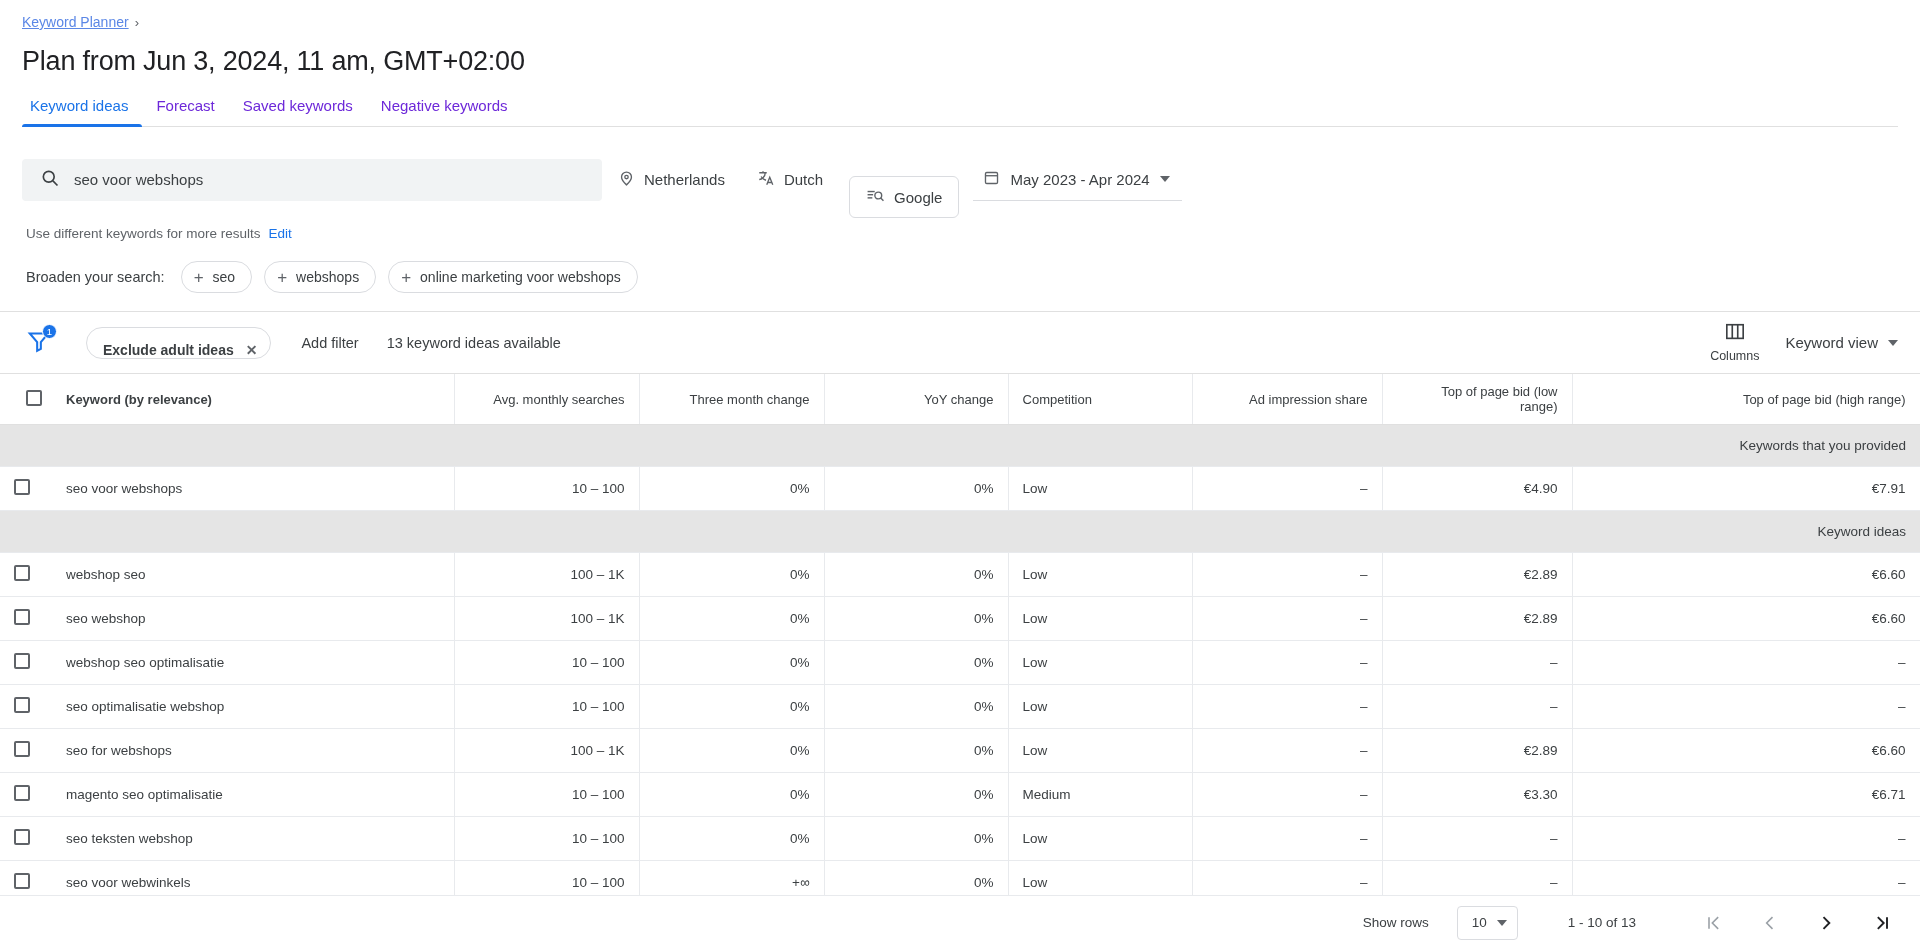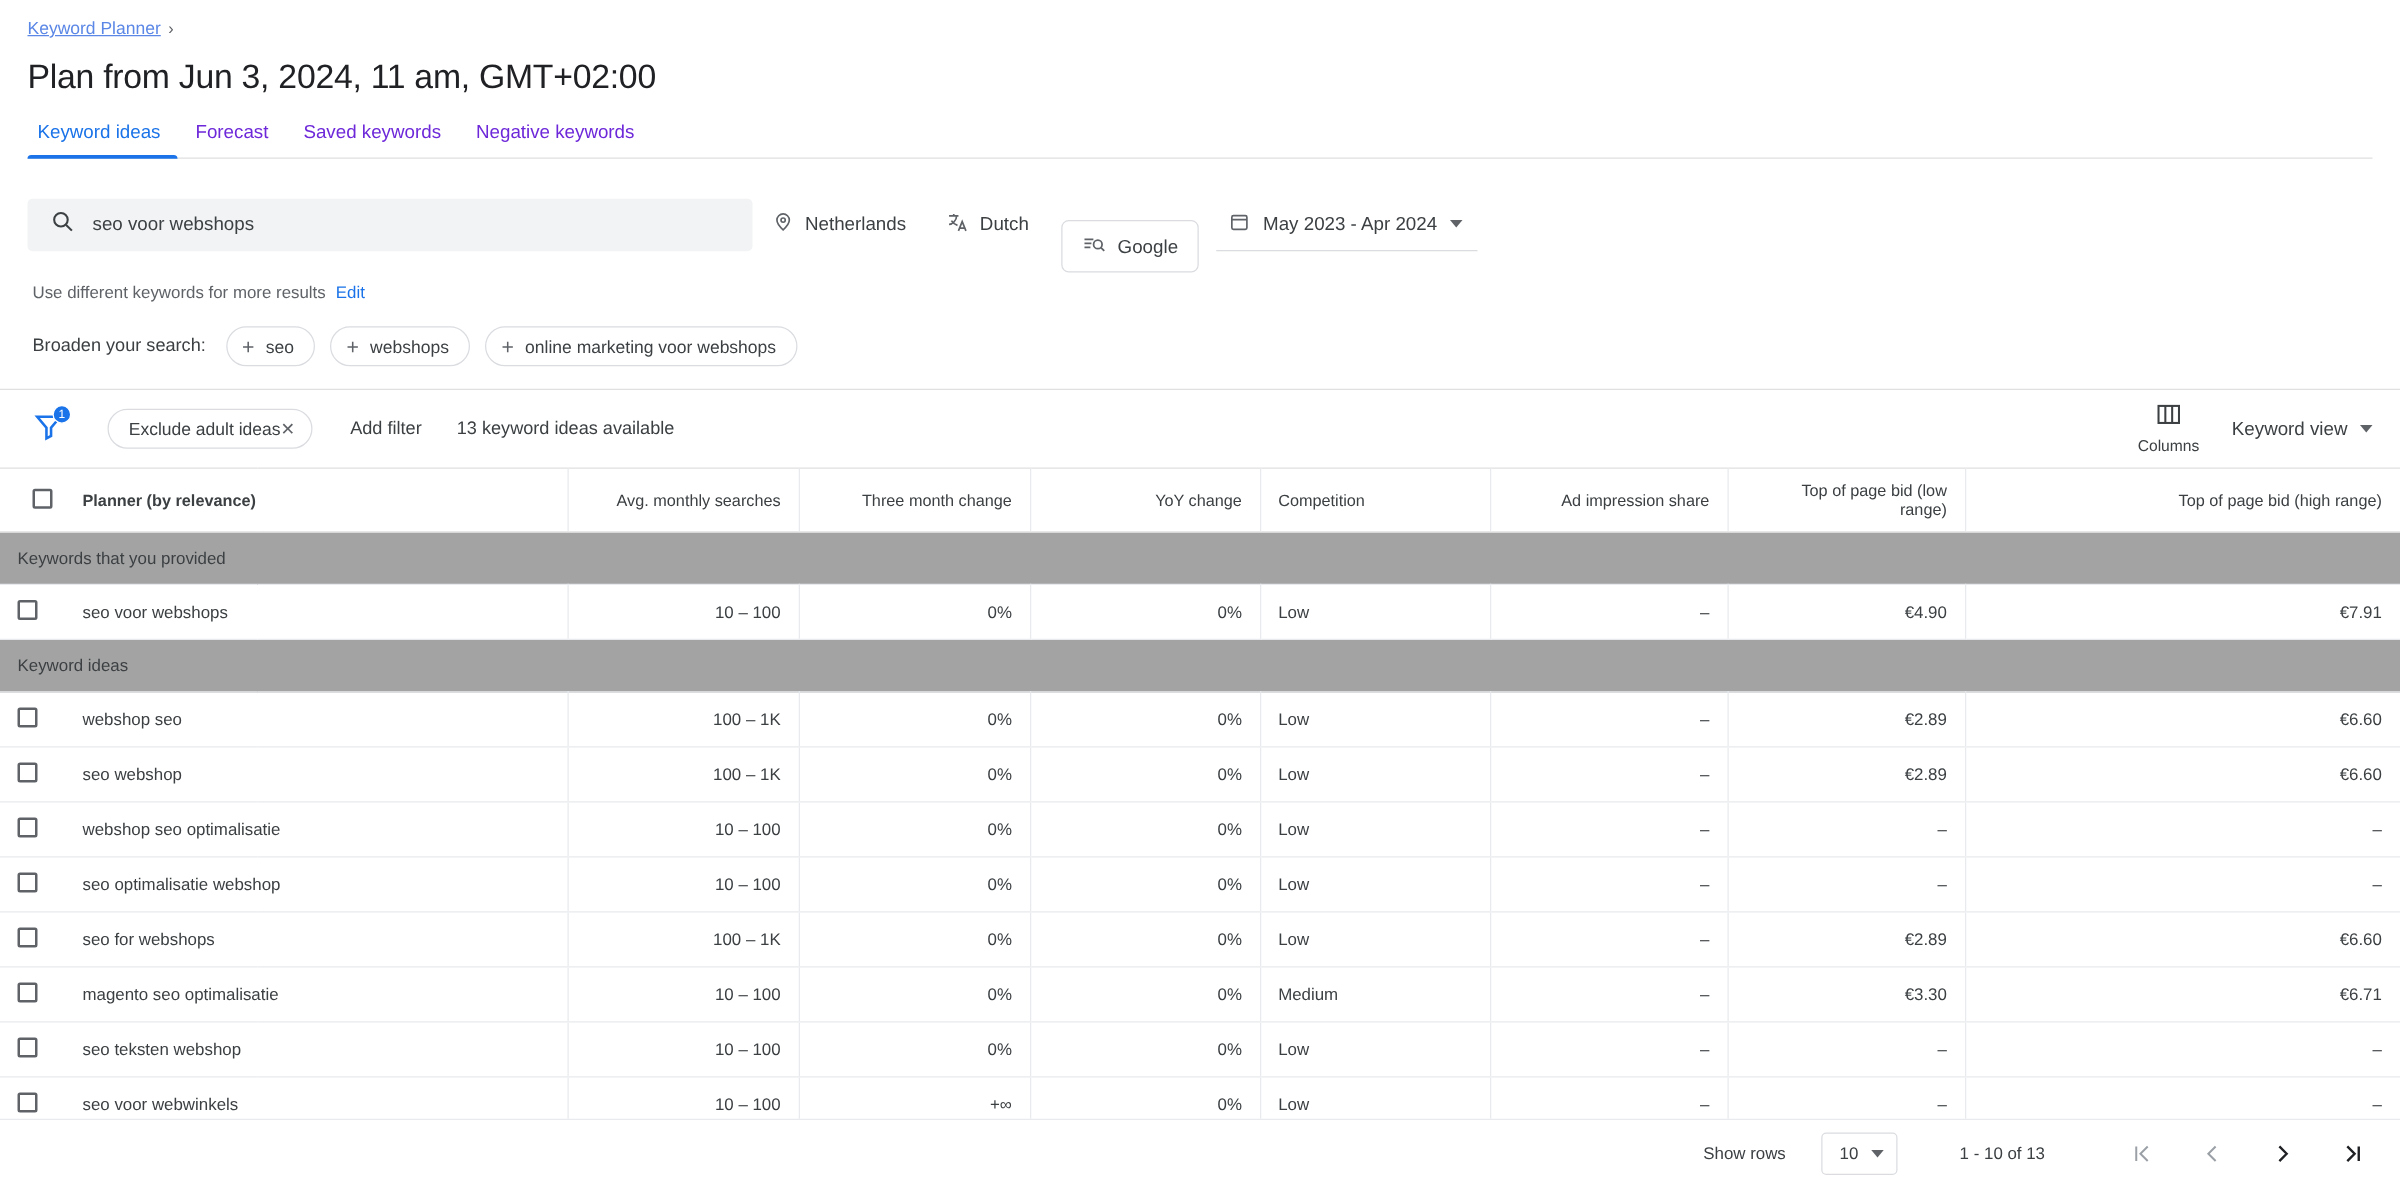--- a/index.html
+++ b/index.html
@@ -104,25 +104,26 @@
   }
   .funnel-wrap { position: relative; width: 44px; flex: none; cursor: pointer; }
   .funnel-badge {
     position: absolute; top: -4px; left: 16px;
     background: #1a73e8; color: #fff; font-size: 9.5px;
     width: 15px; height: 15px; border-radius: 50%;
     display: flex; align-items: center; justify-content: center;
     border: 1.5px solid #fff; font-weight: 500;
   }
   .filter-chip {
-    display: inline-flex; align-items: center; 
+    display: inline-flex; align-items: flex-end; gap: 12px;
     height: 32px; padding: 0 13px 0 16px;
     border: 1px solid #dadce0; border-radius: 16px;
     font-size: 14px; color: #3c4043; cursor: pointer; background: #fff;
     margin-left: 16px;
+    font-weight: bold;
   }
   .filter-chip .x { font-size: 14px; color: #5f6368; }
   .addfilter { font-size: 14.5px; color: #3c4043; cursor: pointer; margin-left: 30px; }
   .avail { font-size: 14.5px; color: #3c4043; margin-left: 28px; }
   .spacer { flex: 1; }
   .columns-btn {
     display: flex; flex-direction: column; align-items: center; gap: 3px;
     cursor: pointer; color: #5f6368; margin-right: 26px;
   }
   .columns-btn .lbl { font-size: 12.5px; color: #3c4043; }
@@ -138,22 +139,22 @@
     padding: 10px 14px; border-top: 1px solid #e0e0e0;
     border-bottom: 1px solid #e0e0e0;
     background: #fff; vertical-align: middle; height: 42px;
   }
   table.kw thead th.num { text-align: right; border-left: 1px solid #e8eaed; padding-left: 28px; }
   table.kw thead th.txt { text-align: left; border-left: 1px solid #e8eaed; }
   table.kw thead th.kwcol { text-align: left; font-weight: 700; }
   table.kw thead th.cbcol { border-left: none; width: 52px; padding-left: 26px; }
 
   .grp-row td {
-    background: #a3a3a3; font-size: 13.5px; color: #3c4043;
-    padding: 11px 26px; border-bottom: 1px solid #e8eaed;
+    background: #e5e5e5; font-size: 13.5px; color: #3c4043;
+    padding: 11px 26px; border-bottom: 1px solid #e8eaed; text-align: right;
   }
   table.kw tbody td {
     font-size: 13.5px; color: #3c4043; padding: 12px 14px;
     border-bottom: 1px solid #e8eaed; height: 42px;
   }
   td.cbcol { padding-left: 26px; border-right: none; }
   td.kwcol { text-align: left; }
   td.num { text-align: right; border-left: 1px solid #e8eaed; }
   td.txt { text-align: left; border-left: 1px solid #e8eaed; }
   td.plain { border-left: 1px solid #e8eaed; }
@@ -349,21 +350,21 @@
       <col style="width:184px">
         <col style="width:190px">
         <col style="width:190px">
       <col style="width:348px">
     </colgroup>
     <thead>
       <tr>
         <th class="cbcol">
           <span class="cb"></span>
         </th>
-        <th class="kwcol" colspan="2">Planner (by relevance)</th>
+        <th class="kwcol" colspan="2">Keyword (by relevance)</th>
         <th class="num">Avg. monthly searches</th>
         <th class="num">Three month change</th>
         <th class="num">YoY change</th>
         <th class="txt">Competition</th>
         <th class="num">Ad impression share</th>
         <th class="num">Top of page bid (low range)</th>
         <th class="num">Top of page bid (high range)</th>
         <th class="txt">Account Status</th>
       </tr>
     </thead>

